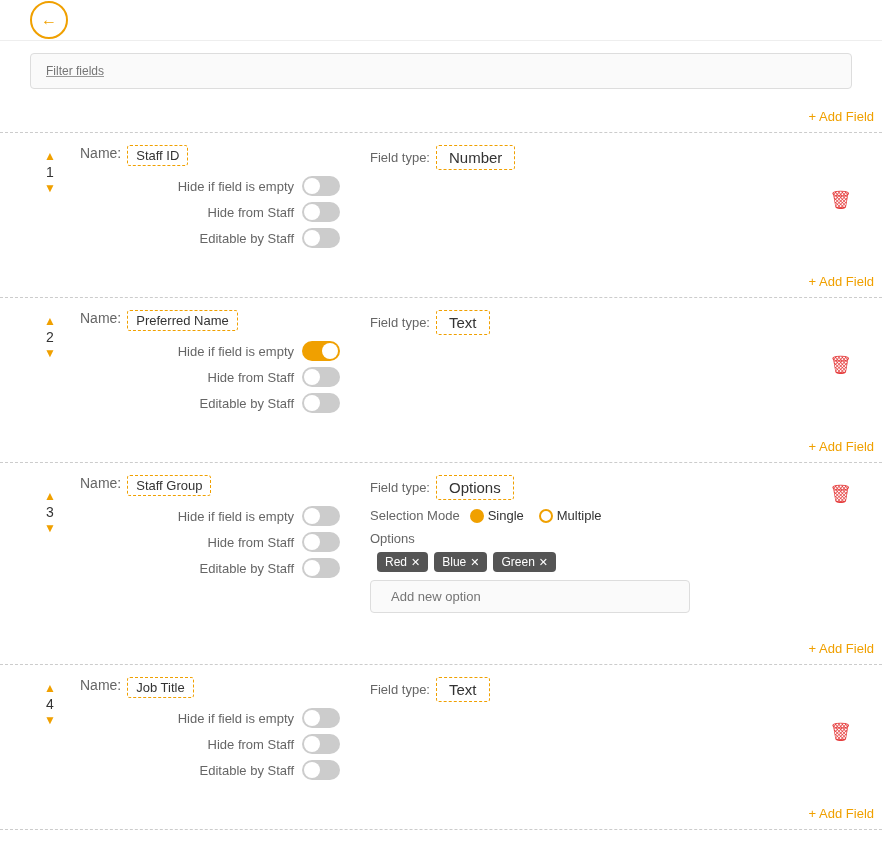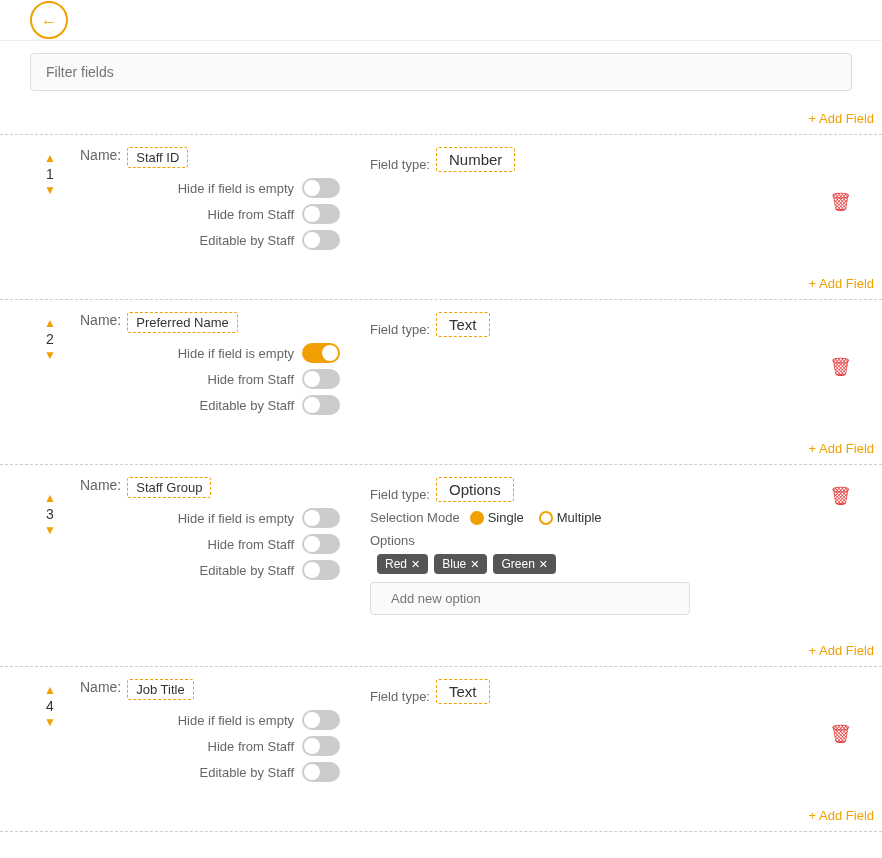--- a/index.html
+++ b/index.html
@@ -45,24 +45,25 @@
 
     .filter-bar {
       padding: 12px 30px;
     }
 
     .filter-input {
       width: 100%;
       padding: 10px 15px;
       border: 1px solid #ddd;
       border-radius: 4px;
-      font-size: 14px;
+      font-size: 12px;
       color: #999;
       outline: none;
       background: #fafafa;
+      text-decoration: underline;
     }
 
     .add-field-row {
       text-align: right;
       padding: 8px;
       color: #f0a000;
       font-size: 13px;
       cursor: pointer;
     }
 
@@ -168,21 +169,21 @@
 
     .field-type-area {
       display: flex;
       flex-direction: column;
       flex: 1;
       padding-left: 10px;
     }
 
     .type-row {
       display: flex;
-      align-items: flex-end;
+      align-items: center;
       margin-bottom: 8px;
     }
 
     .type-label {
       color: #666;
       margin-right: 6px;
       font-size: 13px;
     }
 
     .type-value {

